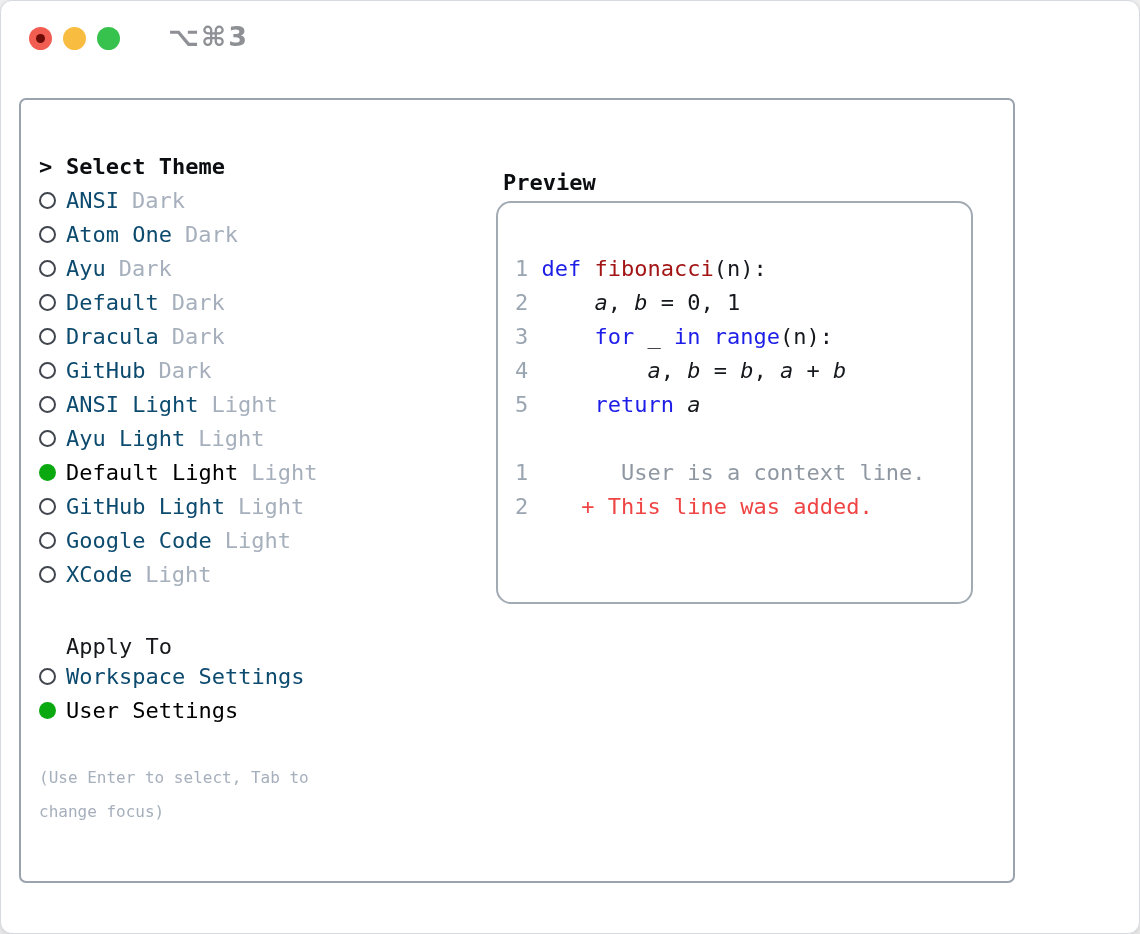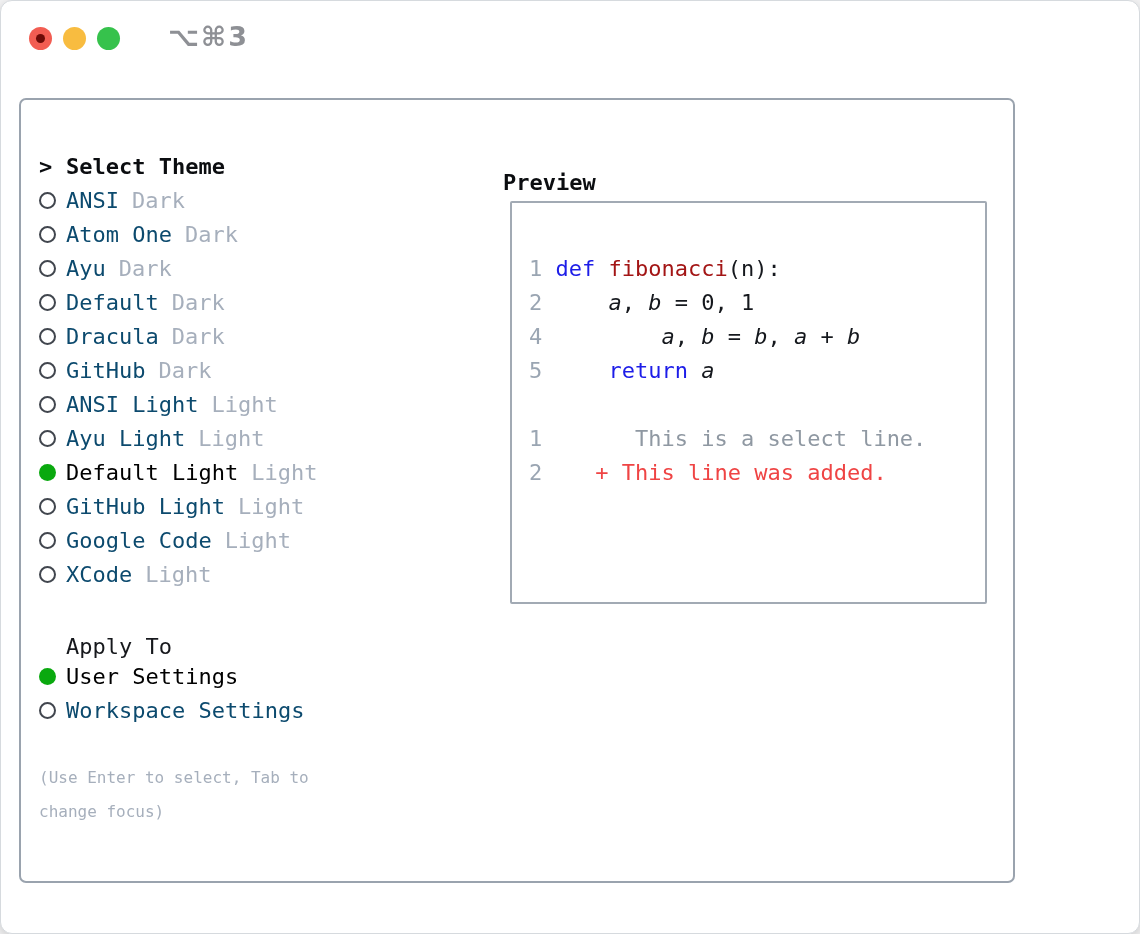--- a/index.html
+++ b/index.html
@@ -39,22 +39,22 @@
   .tag{color:#a6afbc;margin-left:13px;}
   .apply-title{color:#16181c;margin-top:9px;}
   .spacer{height:34px;}
   .hint{font-size:16px;line-height:34px;color:#a6afbc;white-space:pre-line;}
   
   .preview-title{
     position:absolute;left:482px;top:66px;height:34px;line-height:34px;
     font-size:22px;font-weight:bold;color:#0b0d10;
   }
   .preview-box{
-    position:absolute;left:489px;top:101px;width:477px;height:403px;
-    border:2px solid #a2aab4;border-radius:2px;box-sizing:border-box;
+    position:absolute;left:475px;top:101px;width:477px;height:403px;
+    border:2px solid #a2aab4;border-radius:15px;box-sizing:border-box;
     padding:49px 0 0 17px;overflow:hidden;background:#fff;
   }
   .code-line{font-size:22px;line-height:34px;white-space:pre;}
   .c-ln{color:#9aa5b2;}
   .c-p{color:#15181d;}
   .c-k{color:#1d1de8;}
   .c-f{color:#a31515;}
   .c-v{color:#15181d;font-style:italic;}
   .c-ctx{color:#8f98a2;}
   .c-del{color:#cd3131;}
@@ -98,38 +98,39 @@
         </div>
 
       <div class="spacer"></div>
 
       <div class="row">
         <span class="marker"></span>
         <span class="apply-title">Apply To</span>
       </div>
 
       <div id="apply-items">
+          <div class="row"><span class="marker"><span class="radio"></span></span><span class="name">Workspace Settings</span></div>
           <div class="row"><span class="marker"><span class="radio sel"></span></span><span class="name sel">User Settings</span></div>
-          <div class="row"><span class="marker"><span class="radio"></span></span><span class="name">Workspace Settings</span></div>
         </div>
 
       <div class="spacer"></div>
 
       <div class="hint">(Use Enter to select, Tab to
 change focus)</div>
     </div>
 
     <div class="preview-title">Preview</div>
 
     <div class="preview-box">
       <div id="code">
           <div class="code-line"><span class="c-ln">1 </span><span class="c-k">def</span><span class="c-p"> </span><span class="c-f">fibonacci</span><span class="c-p">(n):</span></div>
           <div class="code-line"><span class="c-ln">2 </span><span class="c-p">    </span><span class="c-v">a</span><span class="c-p">, </span><span class="c-v">b</span><span class="c-p"> = 0, 1</span></div>
+          <div class="code-line"><span class="c-ln">3 </span><span class="c-p">    </span><span class="c-k">for</span><span class="c-p"> _ </span><span class="c-k">in</span><span class="c-p"> </span><span class="c-k">range</span><span class="c-p">(n):</span></div>
           <div class="code-line"><span class="c-ln">4 </span><span class="c-p">        </span><span class="c-v">a</span><span class="c-p">, </span><span class="c-v">b</span><span class="c-p"> = </span><span class="c-v">b</span><span class="c-p">, </span><span class="c-v">a</span><span class="c-p"> + </span><span class="c-v">b</span></div>
           <div class="code-line"><span class="c-ln">5 </span><span class="c-p">    </span><span class="c-k">return</span><span class="c-p"> </span><span class="c-v">a</span></div>
           <div class="code-line"><span class="c-ln"> </span></div>
-          <div class="code-line"><span class="c-ln">1 </span><span class="c-ctx">      This is a select line.</span></div>
+          <div class="code-line"><span class="c-ln">1 </span><span class="c-ctx">      User is a context line.</span></div>
           <div class="code-line"><span class="c-ln">2 </span><span class="c-p">   </span><span class="c-add">+ This line was added.</span></div>
         </div>
     </div>
 
   </div>
 </div>
 
 </body></html>

